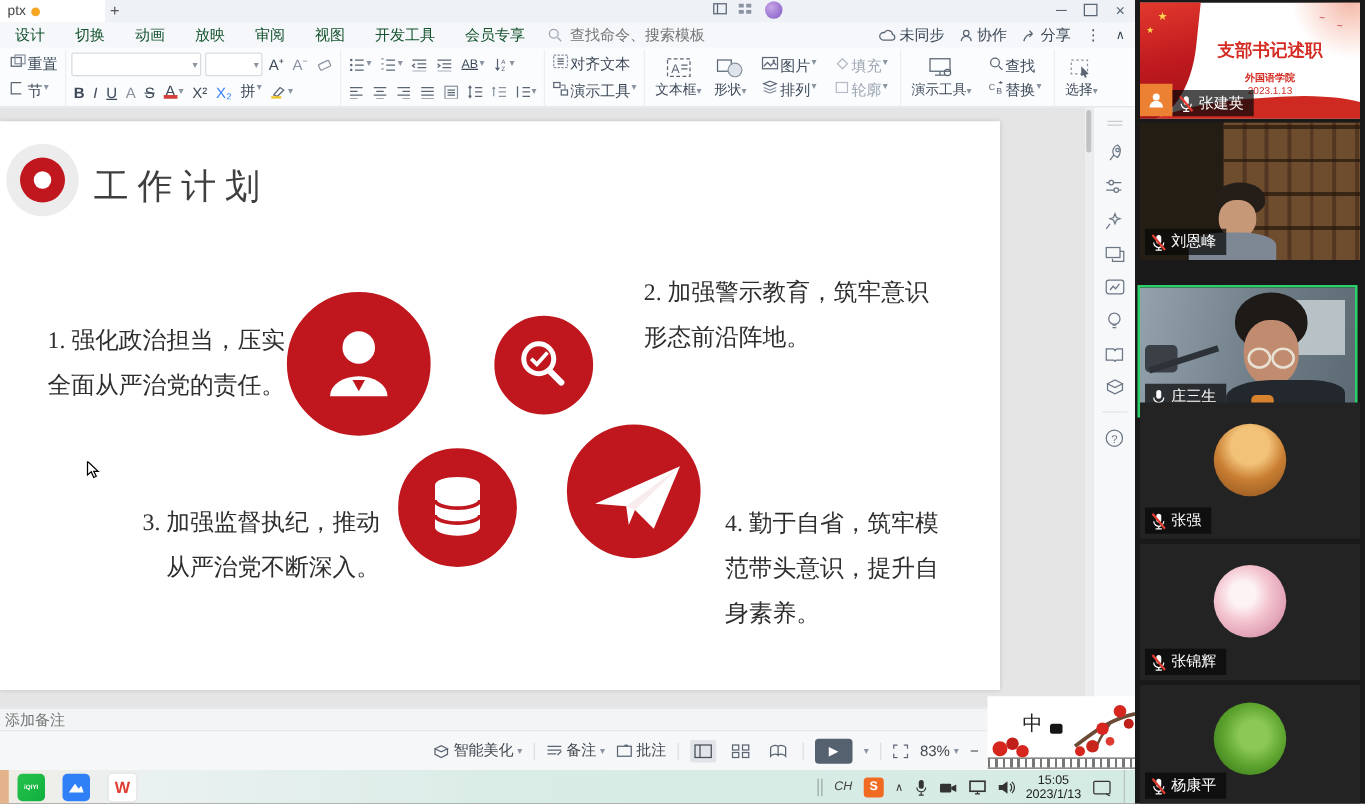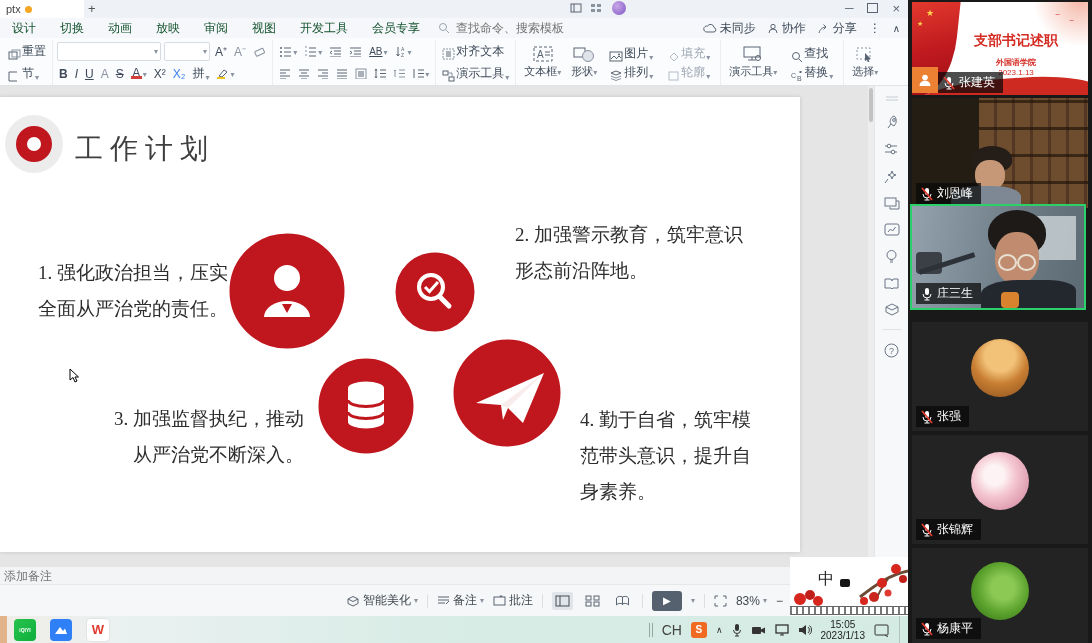--- a/index.html
+++ b/index.html
@@ -24,21 +24,21 @@
   .mtab{padding:0 12px;font-size:12px;color:#14532d;height:20px;line-height:20px;}
   .msearch{display:flex;align-items:center;gap:4px;margin-left:6px;color:#9aa4b0;}
   .msearch input{border:none;background:transparent;font-size:12px;width:120px;outline:none;}
   .mright{position:absolute;right:8px;top:0;height:20px;display:flex;align-items:center;gap:12px;color:#3e4a59;}
   .mitem{display:flex;align-items:center;gap:3px;}
   
   .toolbar{position:absolute;left:0;top:38px;width:908px;height:48px;background:#fbfcfe;
            border-bottom:1px solid #e0e3e7;display:flex;align-items:stretch;padding:2px 2px 0 2px;box-sizing:border-box;}
   .tgroup{display:flex;flex-direction:column;justify-content:space-around;padding:0 4px;border-right:1px solid #eceff2;}
   .trow{display:flex;align-items:center;gap:3px;height:21px;}
-  .tbb{display:inline-flex;align-items:flex-end;gap:1px;padding:1px 2px;border-radius:2px;color:#3e4a59;font-size:12px;}
+  .tbb{display:inline-flex;align-items:flex-start;gap:1px;padding:1px 2px;border-radius:2px;color:#3e4a59;font-size:12px;}
   .tbig{display:flex;flex-direction:column;align-items:center;justify-content:center;gap:2px;
         padding:1px 4px;font-size:11px;color:#3e4a59;}
   .dd{font-size:8px;color:#8a93a0;}
   .fsel{width:100px;height:17px;border:1px solid #d7dce2;border-radius:2px;background:#fff;
         display:flex;align-items:center;justify-content:flex-end;padding-right:2px;}
   .fsel.small{width:42px;}
   .i{display:inline-block;vertical-align:middle;}
   .ltr{font-size:12px;font-weight:bold;}
   .u{text-decoration:underline;}
   .st{text-decoration:line-through;}
@@ -665,21 +665,21 @@
           <path d="M1 10 L6 3 L9 7 L11 4.5 L13 10 Z" fill="#fff"></path>
         </svg>
     </div>
     <div class="tkicon" style="background:#fff;border:1px solid #e3e3e3;color:#e03c31;font-size:13px;">W</div>
 
     <div class="tray">
       <span style="display:flex;gap:2px;">
           <span style="width:1px;height:14px;background:#9aa8a2;"></span>
           <span style="width:1px;height:14px;background:#9aa8a2;"></span>
         </span>
-      <span style="font-size:14px;color:#444;">CH</span>
+      <span style="font-size:10px;color:#444;font-style:italic;">CH</span>
       <span style="width:16px;height:16px;border-radius:3px;background:#f06a22;color:#fff;font-size:10px;font-weight:bold;display:flex;align-items:center;justify-content:center;">S</span>
       <span style="font-size:9px;color:#333;">∧</span>
       <svg class="i" width="10" height="14">
           <rect x="3" y="1" width="4" height="7" rx="2" fill="#333"></rect>
           <path d="M1.5 7 a3.5 3.5 0 0 0 7 0" fill="none" stroke="#333"></path>
           <line x1="5" y1="11" x2="5" y2="13" stroke="#333"></line>
           <line x1="3" y1="13" x2="7" y2="13" stroke="#333"></line>
         </svg>
       <svg class="i" width="15" height="10">
           <rect x="1" y="2" width="9" height="7" rx="1" fill="#333"></rect>
@@ -751,21 +751,21 @@
             <rect x="5" y="1" width="4" height="7" rx="2" fill="#fff"></rect>
             <path d="M3 7 a4 4 0 0 0 8 0" fill="none" stroke="#fff"></path>
             <line x1="7" y1="11" x2="7" y2="13" stroke="#fff"></line>
             <line x1="4.5" y1="13" x2="9.5" y2="13" stroke="#fff"></line>
             <line x1="2" y1="1" x2="12" y2="13" stroke="#e23b30" stroke-width="1.8"></line>
           </svg>
         <span>刘恩峰</span>
       </span>
     </div>
 
-    <div class="tile" style="top:204px;height:106px;border:2px solid #2bd06a;left:2px;width:176px;box-sizing:border-box;">
+    <div class="tile" style="top:228px;height:106px;border:2px solid #2bd06a;left:2px;width:176px;box-sizing:border-box;">
       <div class="v-zhuang">
         <div class="win"></div>
           <div class="micbase"></div>
           <div class="mic"></div>
         <div class="hair"></div>
           <div class="face"></div>
         <span class="gl" style="left:50%;"></span>
           <span class="gl" style="left:61%;"></span>
         <div class="body"></div>
           <div class="scarf"></div>

